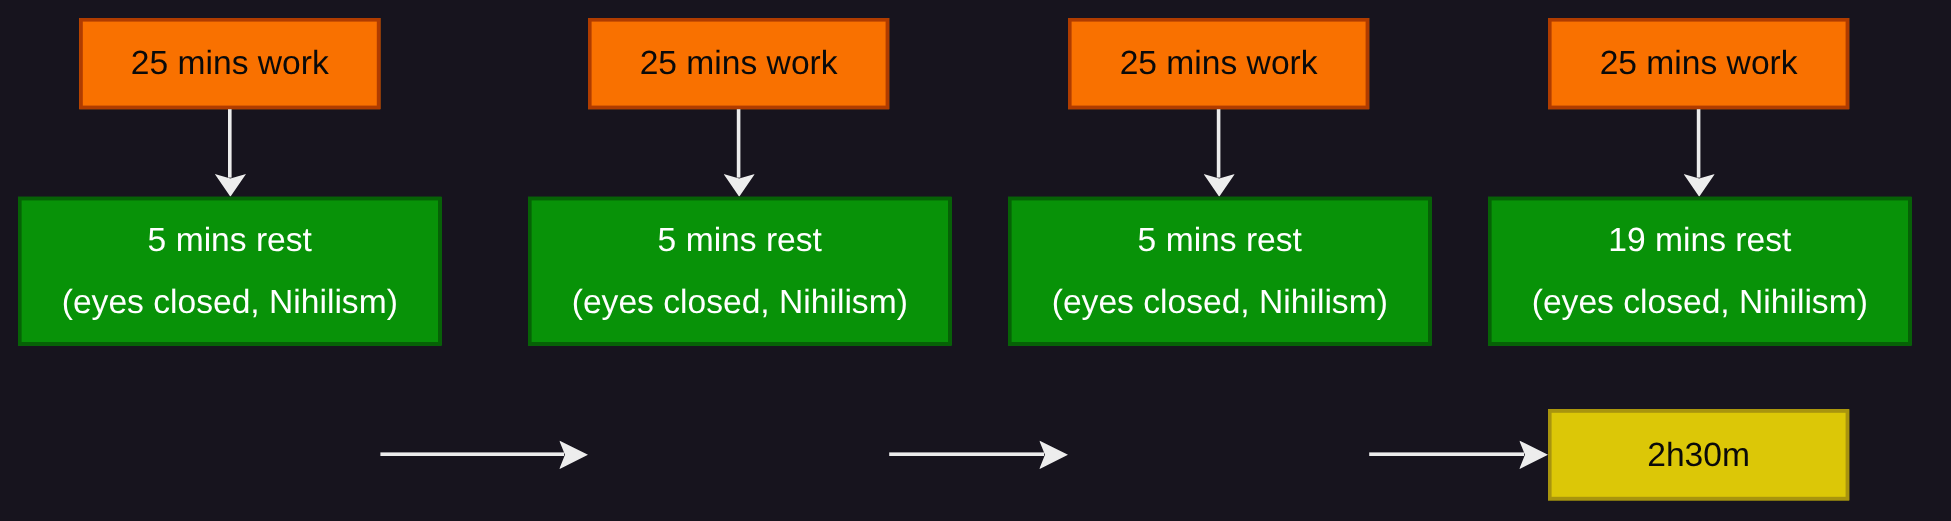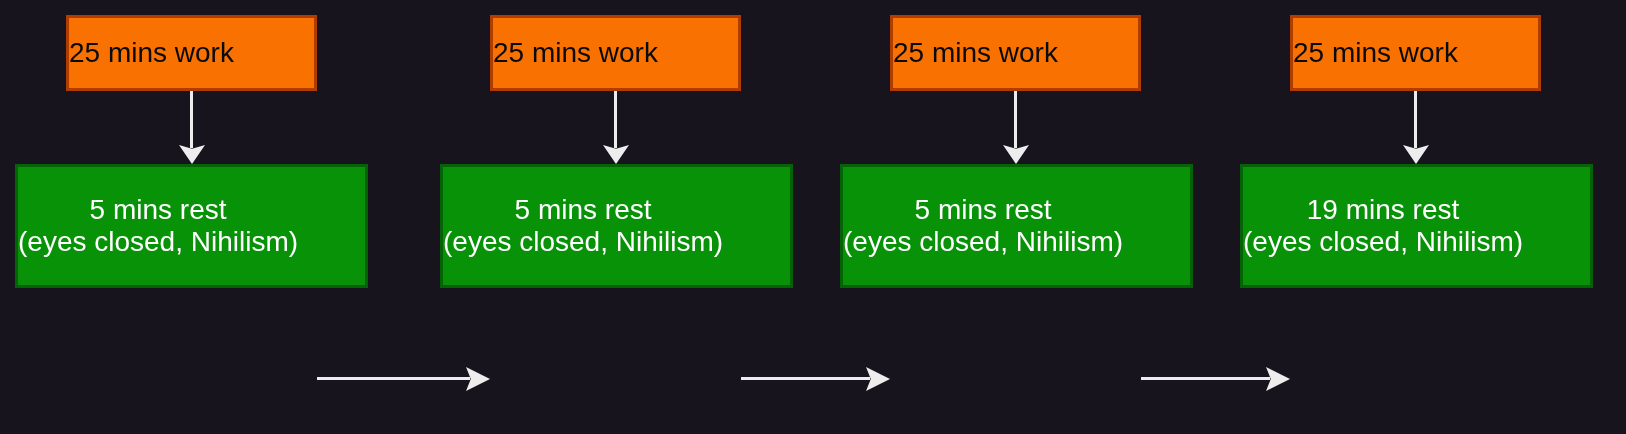--- a/index.html
+++ b/index.html
@@ -8,32 +8,32 @@
     --rest_fill:#089208; --rest_border:#066206; --rest_text:#ffffff;
     --time_fill:#dcc707; --time_border:#a8940e; --time_text:#0a0a0a;
     --arrow:#ededed;
   }
   html,body{margin:0;padding:0;background:var(--bg);}
   #canvas{
     position:relative;width:1626px;height:434px;background:var(--bg);
     font-family:"Liberation Sans", sans-serif;overflow:hidden;
   }
   .node{
-    position:absolute;display:flex;align-items:center;justify-content:flex-start;
+    position:absolute;display:flex;align-items:center;justify-content:center;
     text-align:center;box-sizing:border-box;
   }
   .work{
     width:251px;height:76px;top:15px;
     background:var(--work_fill);border:3px solid var(--work_border);
     color:var(--work_text);font-size:28px;
   }
   .rest{
     width:353px;height:124px;top:164px;
     background:var(--rest_fill);border:3px solid var(--rest_border);
-    color:var(--rest_text);font-size:28px;line-height:32px;
+    color:var(--rest_text);font-size:28px;line-height:52px;
   }
   .rest .rest-label{white-space:pre-line;}
   .time{
     width:251px;height:76px;top:341px;
     background:var(--time_fill);border:3px solid var(--time_border);
     color:var(--time_text);font-size:28px;
   }
   
   .c1.work,.c1.time{left:66px}   .c1.rest{left:15px}
   .c2.work,.c2.time{left:490px}  .c2.rest{left:440px}
@@ -105,20 +105,23 @@
     <span>25 mins work</span>
   </div>
   <div class="varrow c4">
     <div class="shaft"></div>
     <div class="head"></div>
   </div>
   <div class="node rest c4">
     <span class="rest-label">19 mins rest
 (eyes closed, Nihilism)</span>
   </div>
+  <div class="node time c4">
+    <span>2h30m</span>
+  </div>
 
   <div class="harrow h1">
     <div class="shaft"></div>
     <div class="head"></div>
   </div>
   <div class="harrow h2">
     <div class="shaft"></div>
     <div class="head"></div>
   </div>
   <div class="harrow h3">

